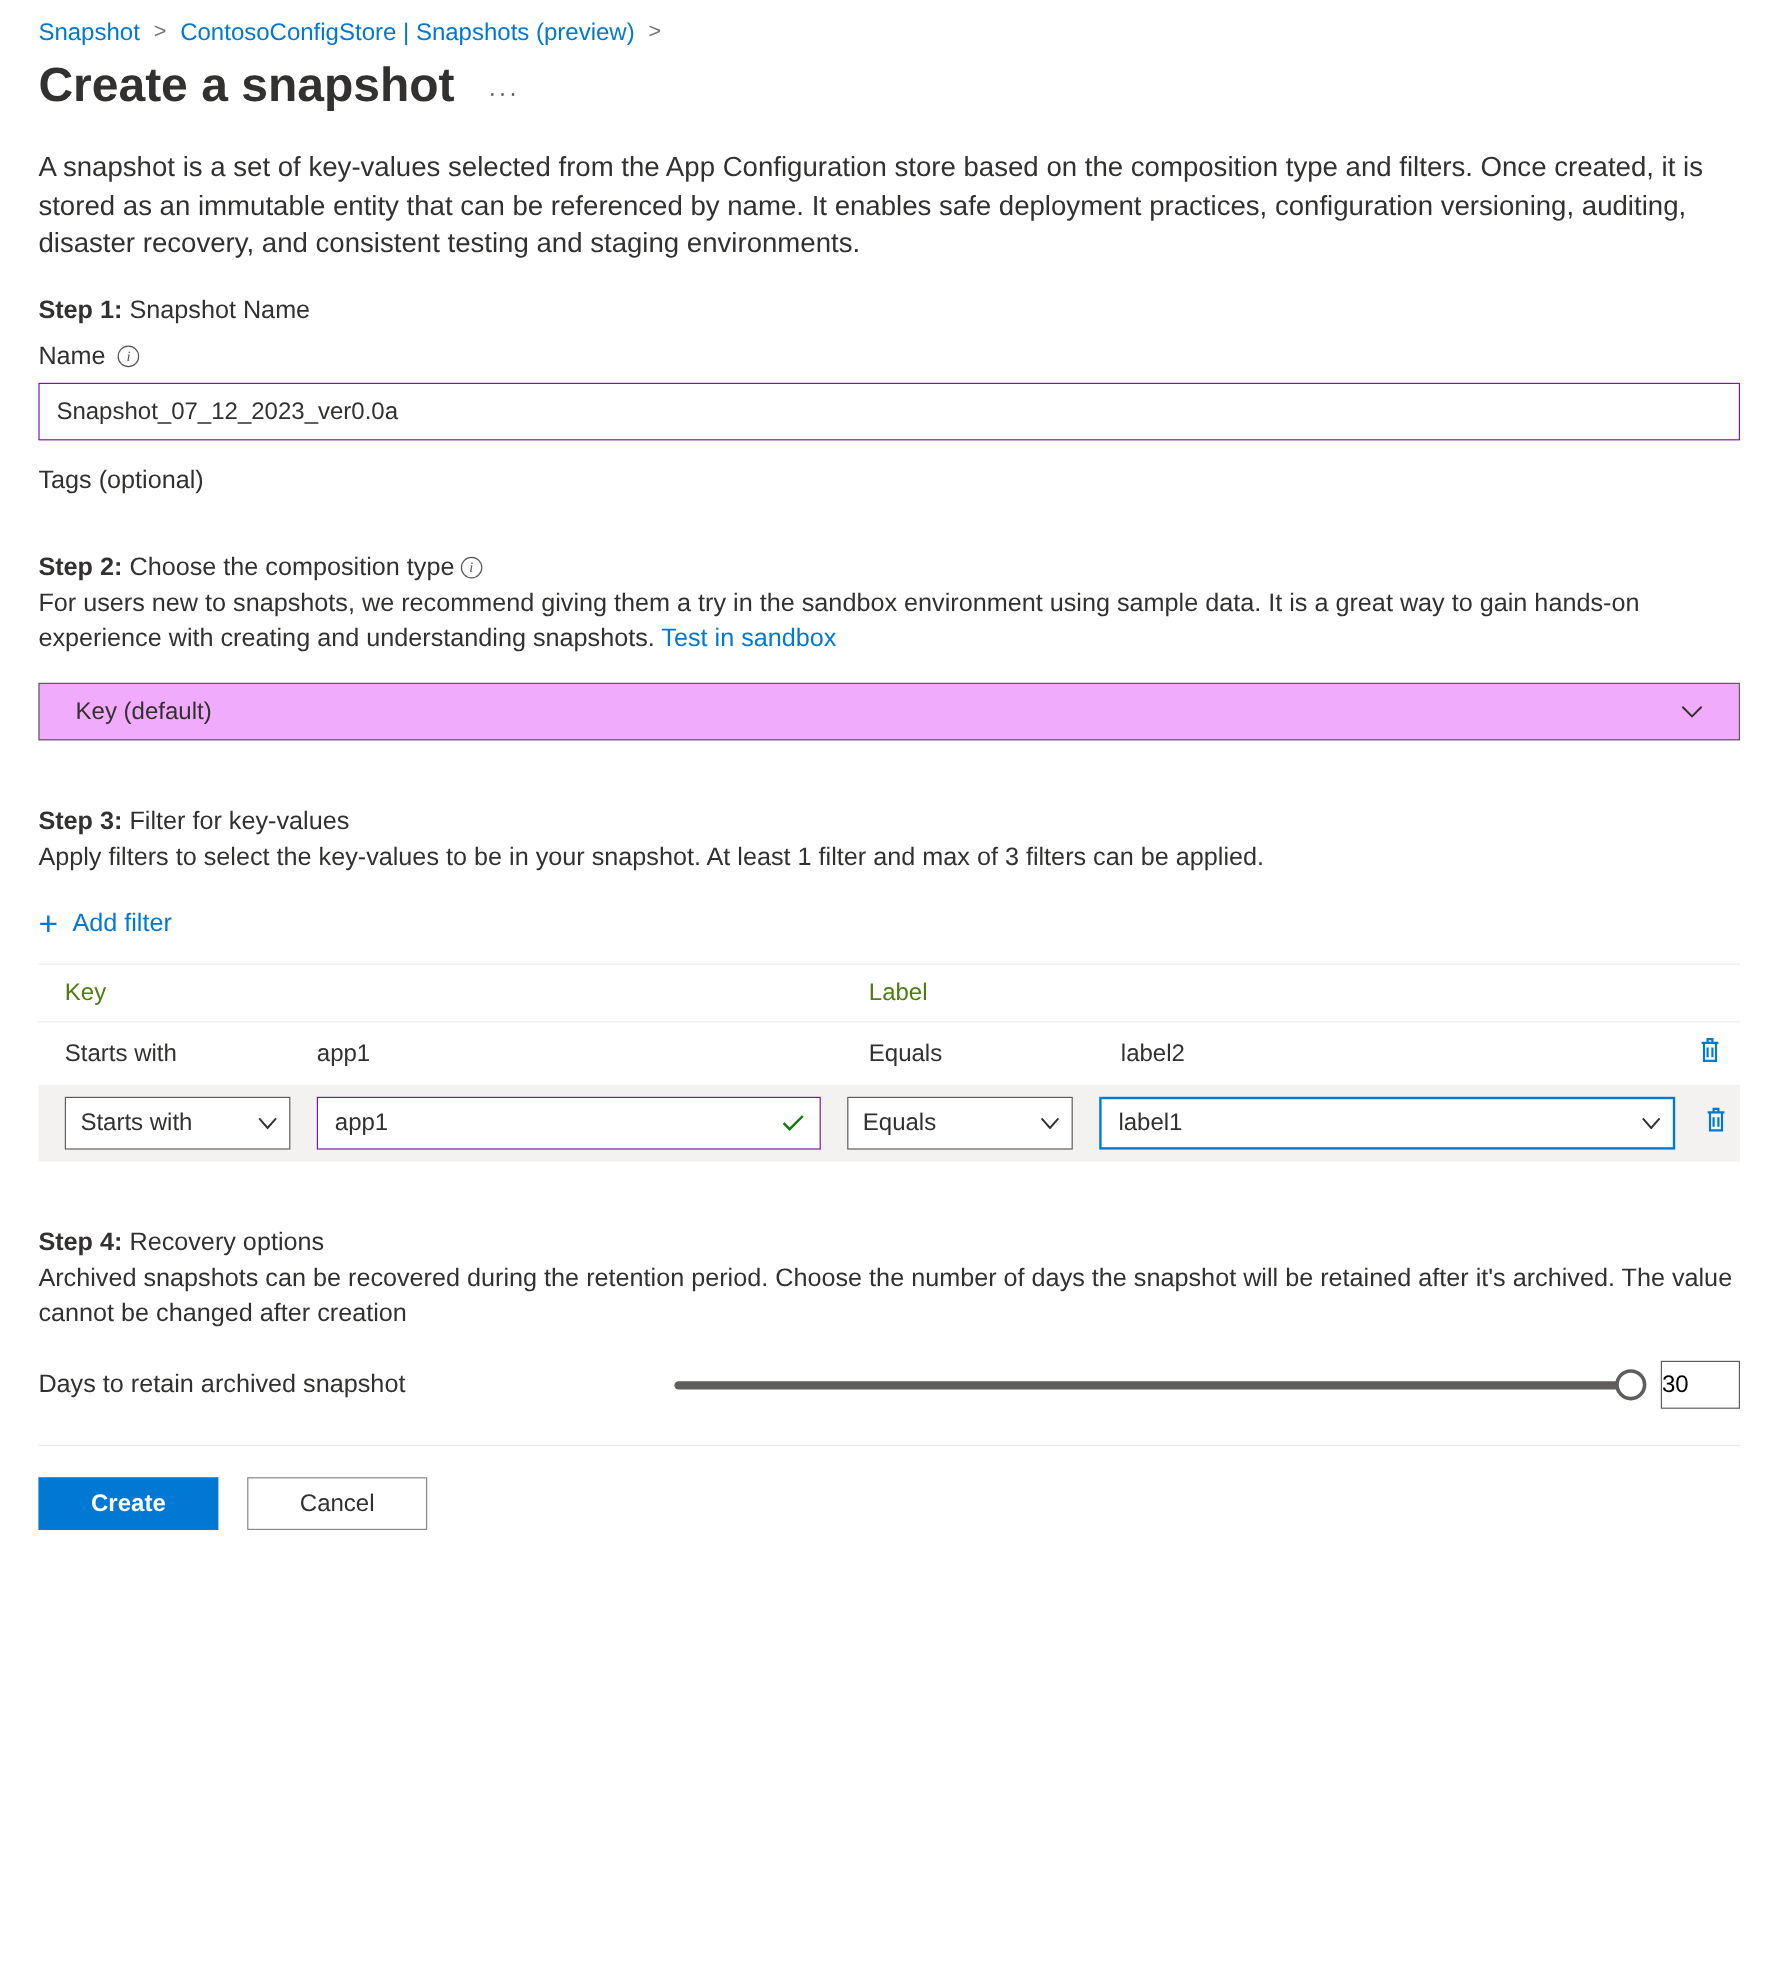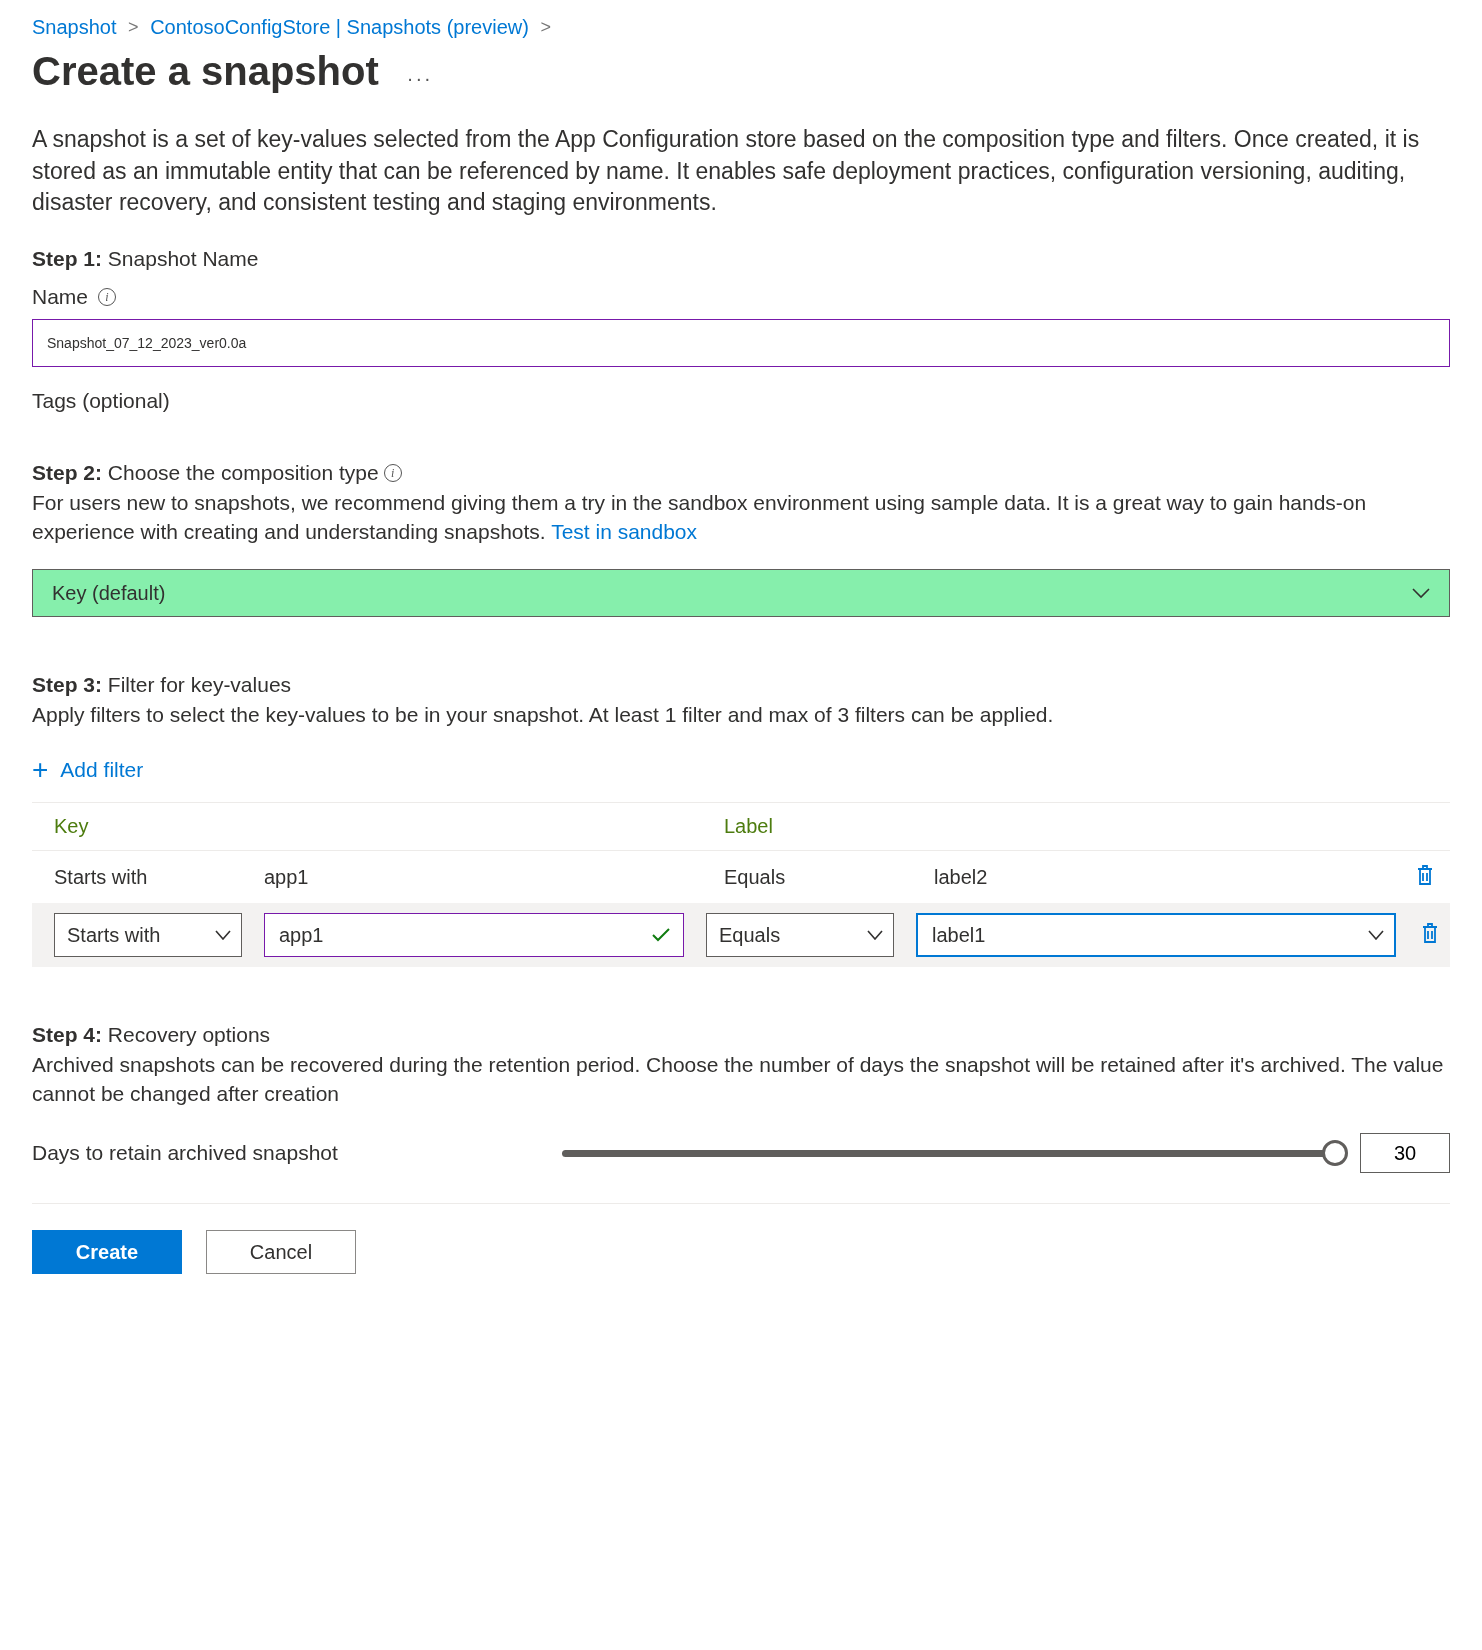--- a/index.html
+++ b/index.html
@@ -83,21 +83,21 @@
     color: #555;
     font-style: italic;
     font-family: serif;
     line-height: 1;
   }
   .text-input {
     width: 100%;
     height: 48px;
     border: 1px solid #7719aa;
     padding: 0 14px;
-    font-size: 14px;
+    font-size: 20px;
     margin-top: 10px;
     outline: none;
     font-family: inherit;
     color: #323130;
   }
   .tags-label {
     font-size: 21px;
     margin-top: 22px;
   }
   .link { color: #0078d4; text-decoration: none; cursor: pointer; }
@@ -106,28 +106,28 @@
   .step2-desc, .step3-desc, .step4-desc {
     font-size: 21px;
     line-height: 1.38;
     margin-top: 4px;
     max-width: 1430px;
   }
   .select-box {
     width: 100%;
     height: 48px;
     border: 1px solid #605e5c;
-    padding: 0 19px;
+    padding: 0 30px;
     font-size: 20px;
     margin-top: 22px;
     display: flex;
     align-items: center;
     justify-content: space-between;
     cursor: pointer;
-    background: #86efac;
+    background: #f0abfc;
   }
   .chev {
     display: inline-block;
   }
   .chev svg { display: block; }
   .add-filter {
     display: inline-flex;
     align-items: center;
     gap: 12px;
     color: #0078d4;
@@ -266,25 +266,24 @@
   .slider-thumb {
     position: absolute;
     right: -2px;
     width: 26px;
     height: 26px;
     border: 3px solid #605e5c;
     background: #fff;
     border-radius: 50%;
   }
   .slider-value {
-    width: 90px;
+    width: 66px;
     height: 40px;
     border: 1px solid #605e5c;
     margin-left: 14px;
-    text-align: center;
     font-size: 20px;
     padding: 0;
     font-family: inherit;
     outline: none;
   }
   .footer {
     border-top: 1px solid #edebe9;
     margin-top: 30px;
     padding-top: 26px;
     display: flex;

